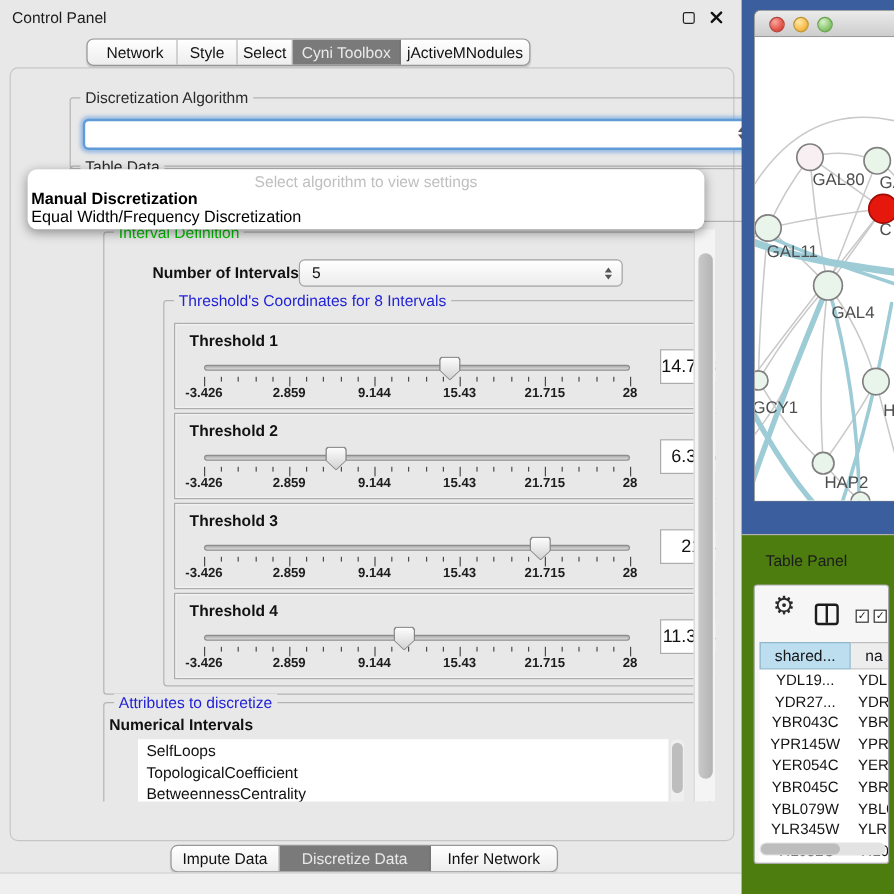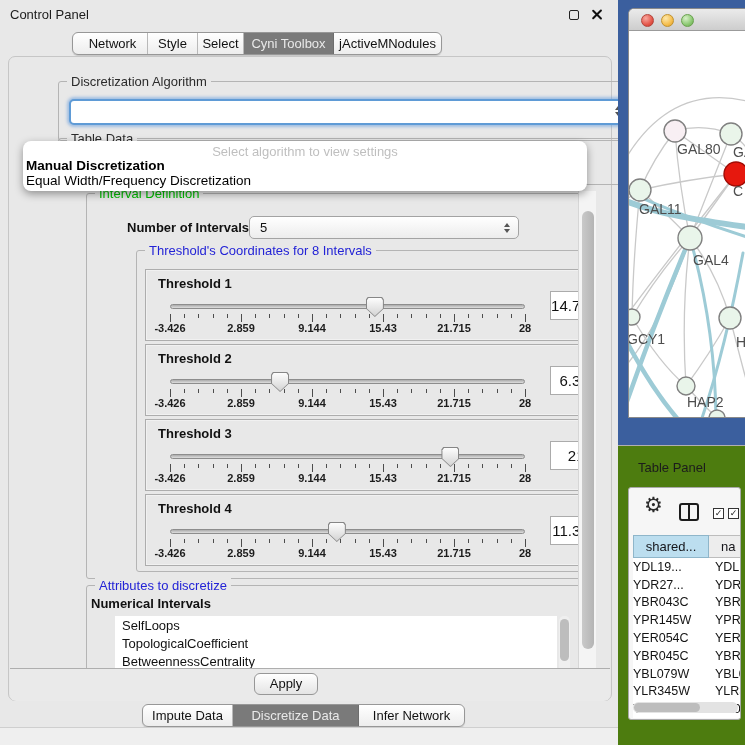--- a/index.html
+++ b/index.html
@@ -86,21 +86,21 @@
   .tp-panel { position:absolute; left:10px; top:41px; width:113px; height:233px; background:#f6f6f6; border:1px solid #a9a9a9; border-radius:3px; overflow:hidden; }
   .gear-icon { position:absolute; left:15px; top:5px; font-size:21px; color:#2a2a2a; }
   .colsplit-icon { position:absolute; left:50px; top:15px; width:20px; height:18px; border:2px solid #1c1c1c; border-radius:3px; }
   .colsplit-icon::after { content:""; position:absolute; left:7px; top:0; width:2px; height:14px; background:#1c1c1c; }
   .cb-icon { position:absolute; top:20px; width:11px; height:11px; border:1.5px solid #333; font-size:9px; line-height:9px; text-align:center; color:#222; background:#fff; }
   .tp-header { position:absolute; left:4px; top:47px; height:23px; display:flex; }
   .tp-h1 { width:76px; background:#bcdeef; border:1px solid #8fb6ca; font-size:13px; color:#15151a; text-align:center; line-height:21px; overflow:hidden; }
   .tp-h2 { width:33px; background:#ededed; border:1px solid #bdbdbd; border-left:none; font-size:13px; color:#15151a; padding-left:12px; line-height:21px; overflow:hidden; }
   .tp-rows { position:absolute; left:4px; top:70px; width:109px; background:#fff; }
   .tp-row { display:flex; height:17.8px; align-items:center; }
-  .tp-c1 { width:76px; text-align:left; font-size:12.5px; color:#141414; white-space:nowrap; overflow:visible; }
+  .tp-c1 { width:76px; text-align:center; font-size:12.5px; color:#141414; white-space:nowrap; overflow:visible; }
   .tp-c2 { width:33px; padding-left:6px; font-size:12.5px; color:#141414; white-space:nowrap; overflow:hidden; }
   .h-scroll { position:absolute; left:4px; top:214px; width:105px; height:11px; background:#e3e3e3; border-radius:6px; }
   .h-scroll .hthumb { position:absolute; left:1px; top:1px; width:66px; height:9px; background:#bdbdbd; border-radius:5px; }
 
   svg text { font-family:"Liberation Sans","DejaVu Sans",sans-serif; }
 </style>
 </head>
 <body>
 
 <div id="root">
@@ -359,23 +359,20 @@
           <div class="mini-scroll">
               <div class="mthumb"></div>
             </div>
         </div>
 
         <div class="v-scrollbar">
             <div class="vthumb"></div>
           </div>
       </div>
 
-      <div class="apply-strip">
-        <div class="apply-btn">Apply</div>
-      </div>
     <div class="popup">
           <div class="popup-hint">Select algorithm to view settings</div>
           <div class="popup-opt1">Manual Discretization</div>
           <div class="popup-opt2">Equal Width/Frequency Discretization</div>
         </div>
       </div>
 
     <div class="seg-bar" style="left:142px; top:704px; height:23px;">
       <div class="seg" style="width:90px;">
         <span>Impute Data</span>

